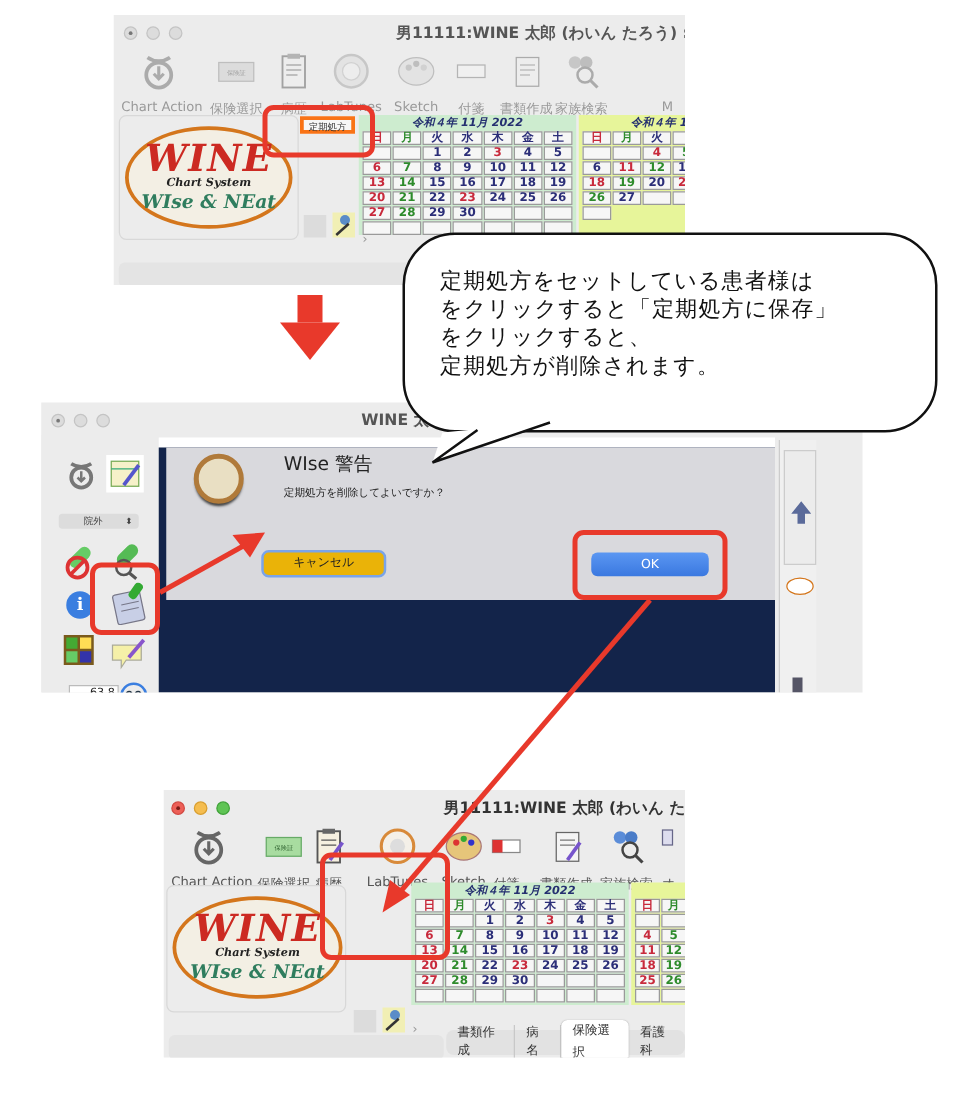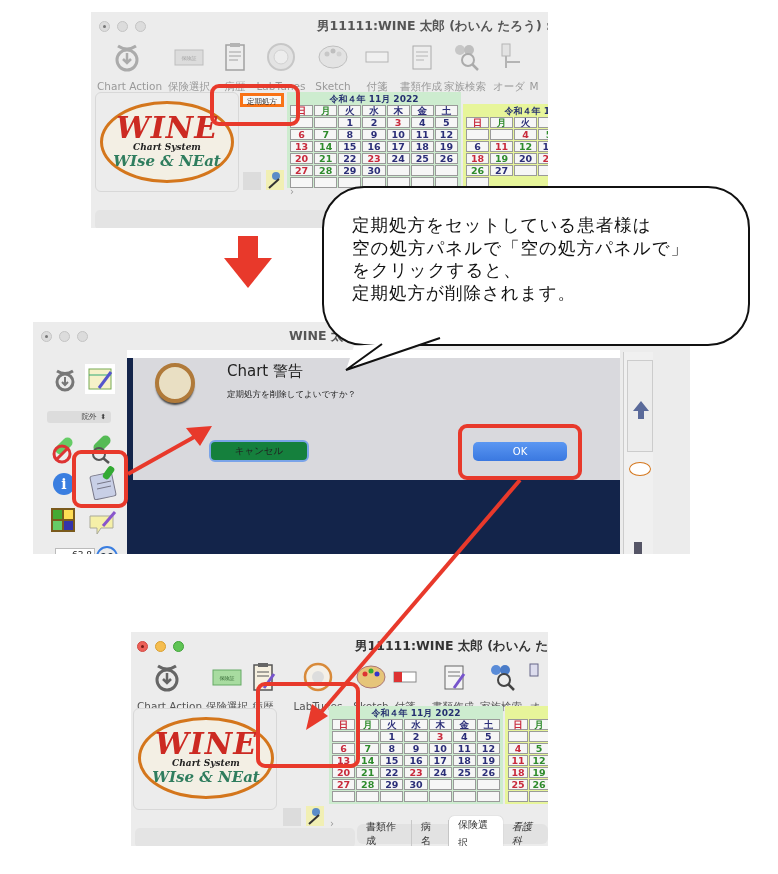--- a/index.html
+++ b/index.html
@@ -30,39 +30,39 @@
   .logo-oval { position: absolute; border: 3px solid #d4761c; border-radius: 50%; background: #f3efe4; }
   .logo-main { position: absolute; width: 100%; text-align: center; font-family: "DejaVu Serif", "Liberation Serif", serif;
     font-style: italic; font-weight: bold; color: #cc2a22; letter-spacing: 1px; }
   .logo-sub { position: absolute; width: 100%; text-align: center; font-family: "DejaVu Serif", serif; font-style: italic; font-weight: bold; color: #222; }
   .logo-tag { position: absolute; width: 100%; text-align: center; font-family: "DejaVu Serif", serif; font-style: italic; font-weight: bold; color: #2f7d5e; }
 
   
   .cal { position: absolute; padding: 2px 3px; }
   .cal.green { background: #cdeccf; }
   .cal.yellow { background: #e7f59a; }
-  .cal-title { text-align: center; font-size: 9px; font-weight: bold; color: #253070; height: 11px; line-height: 11px; }
+  .cal-title { text-align: center; font-size: 9px; font-weight: bold; color: #253070; height: 11px; line-height: 11px; font-style: italic; }
   .cal-grid { display: grid; grid-template-columns: repeat(7, 1fr); gap: 1px; }
   .cell { height: 11px; line-height: 10px; font-size: 9.5px; font-weight: bold; text-align: center;
     background: #f6f6f6; border: 1px solid #9a9a9a; color: #2b2e78; }
   .cell.sun { color: #c82a3c; }
   .cell.mon { color: #2e8b2c; }
   .cell.hol { color: #c82a3c; }
 
   
   .redbox { position: absolute; border: 4px solid #e8392b; border-radius: 9px; }
 
   
   .side { position: absolute; left: 0; top: 26px; width: 94px; bottom: 0; background: #ececec; }
   .dark { position: absolute; background: #13244a; }
   .alert { position: absolute; background: #d9d9dd; }
   .alert-title { position: absolute; font-size: 15px; color: #222; }
   .alert-msg { position: absolute; font-size: 8.5px; color: #222; }
   .btn-cancel { position: absolute; height: 22px; border: 2px solid #7aa4e8; border-radius: 6px;
-    background: #15803d; font-size: 9.5px; color: #222; text-align: center; line-height: 18px; }
+    background: #eab308; font-size: 9.5px; color: #222; text-align: center; line-height: 18px; }
   .btn-ok { position: absolute; height: 19px; border-radius: 5px; background: linear-gradient(#5b97f2, #3a78e0);
     font-size: 10px; color: #fff; text-align: center; line-height: 19px; }
 
   
   .bubble { position: absolute; left: 322px; top: 186px; width: 428px; height: 160px;
     background: #fff; border: 2px solid #111; border-radius: 42px; z-index: 6; }
   .bubble-text { position: absolute; left: 28px; top: 26px; font-size: 17.5px; line-height: 22.5px; color: #111; white-space: pre; letter-spacing: 1px; }
 
   
   .seg { position: absolute; height: 20px; border-radius: 6px; background: #e2e2e2; display: flex; align-items: center; font-size: 10px; color: #333; }
@@ -139,27 +139,20 @@
       <span class="lbl">書類作成</span>
     </div>
     <div class="tool" style="left:344px;">
       <span class="ic"><svg width="34" height="34">
             <circle cx="12" cy="10" r="5" fill="#aaa"></circle>
             <circle cx="21" cy="10" r="5" fill="#999"></circle>
             <circle cx="20" cy="20" r="6" fill="none" stroke="#777" stroke-width="2"></circle>
             <line x1="24" y1="24" x2="30" y2="30" stroke="#777" stroke-width="2.5"></line>
           </svg></span>
       <span class="lbl">家族検索</span>
-    </div>
-    <div class="tool" style="left:388px;">
-      <span class="ic"><svg width="34" height="34">
-            <rect x="10" y="4" width="8" height="12" fill="#ddd" stroke="#888"></rect>
-            <path d="M14 16 V28 M14 22 H28" stroke="#888" stroke-width="2" fill="none"></path>
-          </svg></span>
-      <span class="lbl">オーダ</span>
     </div>
     <div class="tool" style="left:428px;width:30px;">
       <span class="ic" style="width:10px;"></span>
       <span class="lbl">M</span>
     </div>
   </div>
 
   <div class="logo-panel" style="left:4px;top:80px;width:144px;height:100px;">
     <div class="logo-oval" style="left:4px;top:8px;width:134px;height:82px;">
       <div class="logo-main" style="top:6px;font-size:30px;">WINE</div>
@@ -224,21 +217,21 @@
         <div class="cell "></div>
         <div class="cell sun"></div>
         <div class="cell mon"></div>
         <div class="cell "></div>
         <div class="cell "></div>
         <div class="cell "></div>
         <div class="cell "></div>
         <div class="cell "></div>
       </div>
   </div>
-  <div class="cal yellow" style="left:372px;top:92px;width:100px;height:96px;">
+  <div class="cal yellow" style="left:372px;top:80px;width:100px;height:96px;">
     <div class="cal-title" style="text-align:right;padding-right:10px;">令和４年 1</div>
     <div class="cal-grid" id="cal2" style="grid-template-columns:repeat(3,23px) 1fr;">
         <div class="cell sun">日</div>
         <div class="cell mon">月</div>
         <div class="cell ">火</div>
         <div class="cell sun"></div>
         <div class="cell mon"></div>
         <div class="cell "></div>
         <div class="cell sun">4</div>
         <div class="cell mon">5</div>
@@ -263,21 +256,21 @@
 
 <div class="redbox" style="left:210px;top:84px;width:90px;height:42px;z-index:3;"></div>
 
 <svg style="position:absolute;left:224px;top:236px;z-index:3;" width="48" height="54">
   <rect x="14" y="0" width="20" height="22" fill="#e8392b"></rect>
   <polygon points="0,22 48,22 24,52" fill="#e8392b"></polygon>
 </svg>
 
 <div class="bubble">
   <div class="bubble-text">定期処方をセットしている患者様は
-空の処方パネルで「空の処方パネルで」
+をクリックすると「定期処方に保存」
 をクリックすると、
 定期処方が削除されます。</div>
 </div>
 <svg style="position:absolute;left:340px;top:330px;z-index:7;" width="110" height="48">
   <polygon points="14,16 98,8 6,40" fill="#fff"></polygon>
   <polyline points="100,8 6,40 42,14" fill="none" stroke="#111" stroke-width="2"></polyline>
 </svg>
 
 <div class="win" style="left:33px;top:322px;width:657px;height:232px;">
   <div class="titlebar">
@@ -294,21 +287,21 @@
           <path d="M14 11 V19 M11 16 L14 19 L17 16" stroke="#777" stroke-width="2" fill="none"></path>
         </svg>
     </span>
     <span style="position:absolute;left:52px;top:16px;width:30px;height:30px;background:#fff;">
       <svg width="30" height="30">
           <rect x="4" y="5" width="22" height="20" fill="#f6f1c9" stroke="#7a5"></rect>
           <line x1="4" y1="11" x2="26" y2="11" stroke="#3a7"></line>
           <path d="M14 24 L26 8" stroke="#5555cc" stroke-width="3"></path>
         </svg>
     </span>
-    <div style="position:absolute;left:14px;top:63px;width:64px;height:12px;background:#dcdcdc;border-radius:3px;font-size:7.5px;line-height:12px;padding-left:20px;color:#444;text-align:center;">
+    <div style="position:absolute;left:14px;top:63px;width:64px;height:12px;background:#dcdcdc;border-radius:3px;font-size:7.5px;line-height:12px;padding-left:20px;color:#444;">
       <span>院外</span>
       <span style="position:absolute;right:5px;top:0;font-size:7px;">⬍</span>
     </div>
     <span style="position:absolute;left:16px;top:86px;">
       <svg width="30" height="30">
           <rect x="10" y="2" width="10" height="20" rx="5" transform="rotate(45 15 12)" fill="#6c6"></rect>
           <circle cx="13" cy="20" r="8" fill="none" stroke="#d33" stroke-width="3"></circle>
           <line x1="7" y1="26" x2="19" y2="14" stroke="#d33" stroke-width="3"></line>
         </svg>
     </span>
@@ -346,21 +339,21 @@
     <div style="position:absolute;left:63px;top:198px;width:22px;height:22px;border:2px solid #3a7ee0;border-radius:50%;font-size:10px;font-weight:bold;color:#234;text-align:center;line-height:20px;">
       <span>90</span>
     </div>
   </div>
 
   <div style="position:absolute;left:94px;top:28px;width:493px;height:8px;background:#fff;"></div>
   <div class="dark" style="left:94px;top:36px;width:493px;height:196px;"></div>
 
   <div class="alert" style="left:100px;top:36px;width:487px;height:122px;">
     <span style="position:absolute;left:22px;top:5px;width:40px;height:40px;border-radius:50%;background:#e9dfc3;border:4px solid #b07a3a;box-shadow:0 3px 2px -1px #444;"></span>
-    <div class="alert-title" style="left:94px;top:4px;">Chart 警告</div>
+    <div class="alert-title" style="left:94px;top:4px;">WIse 警告</div>
     <div class="alert-msg" style="left:94px;top:31px;">定期処方を削除してよいですか？</div>
     <div class="btn-cancel" style="left:76px;top:82px;width:100px;">キャンセル</div>
     <div class="btn-ok" style="left:340px;top:84px;width:94px;">OK</div>
   </div>
 
   <div style="position:absolute;left:590px;top:30px;width:30px;height:202px;background:#f0f0f0;border-left:1px solid #ccc;">
     <div style="position:absolute;left:3px;top:8px;width:26px;height:92px;background:#ececec;border:1px solid #ccc;">
       <svg width="26" height="92">
           <polygon points="13,40 5,50 10,50 10,58 16,58 16,50 21,50" fill="#5a6a9a"></polygon>
         </svg>
@@ -549,18 +542,18 @@
         <div class="cell mon">26</div>
         <div class="cell sun"></div>
         <div class="cell mon"></div>
       </div>
   </div>
 
   <div class="seg" style="left:226px;top:192px;">
     <span>書類作成</span>
     <span>病名</span>
     <span class="active">保険選択</span>
-    <span style="border-right:none;font-style:italic;">看護科</span>
+    <span style="border-right:none;">看護科</span>
   </div>
   <div style="position:absolute;left:4px;top:196px;width:220px;height:20px;background:#e4e4e4;border-radius:5px;"></div>
 </div>
 
 <div class="redbox" style="left:256px;top:682px;width:104px;height:86px;z-index:3;"></div>
 
 </body></html>

